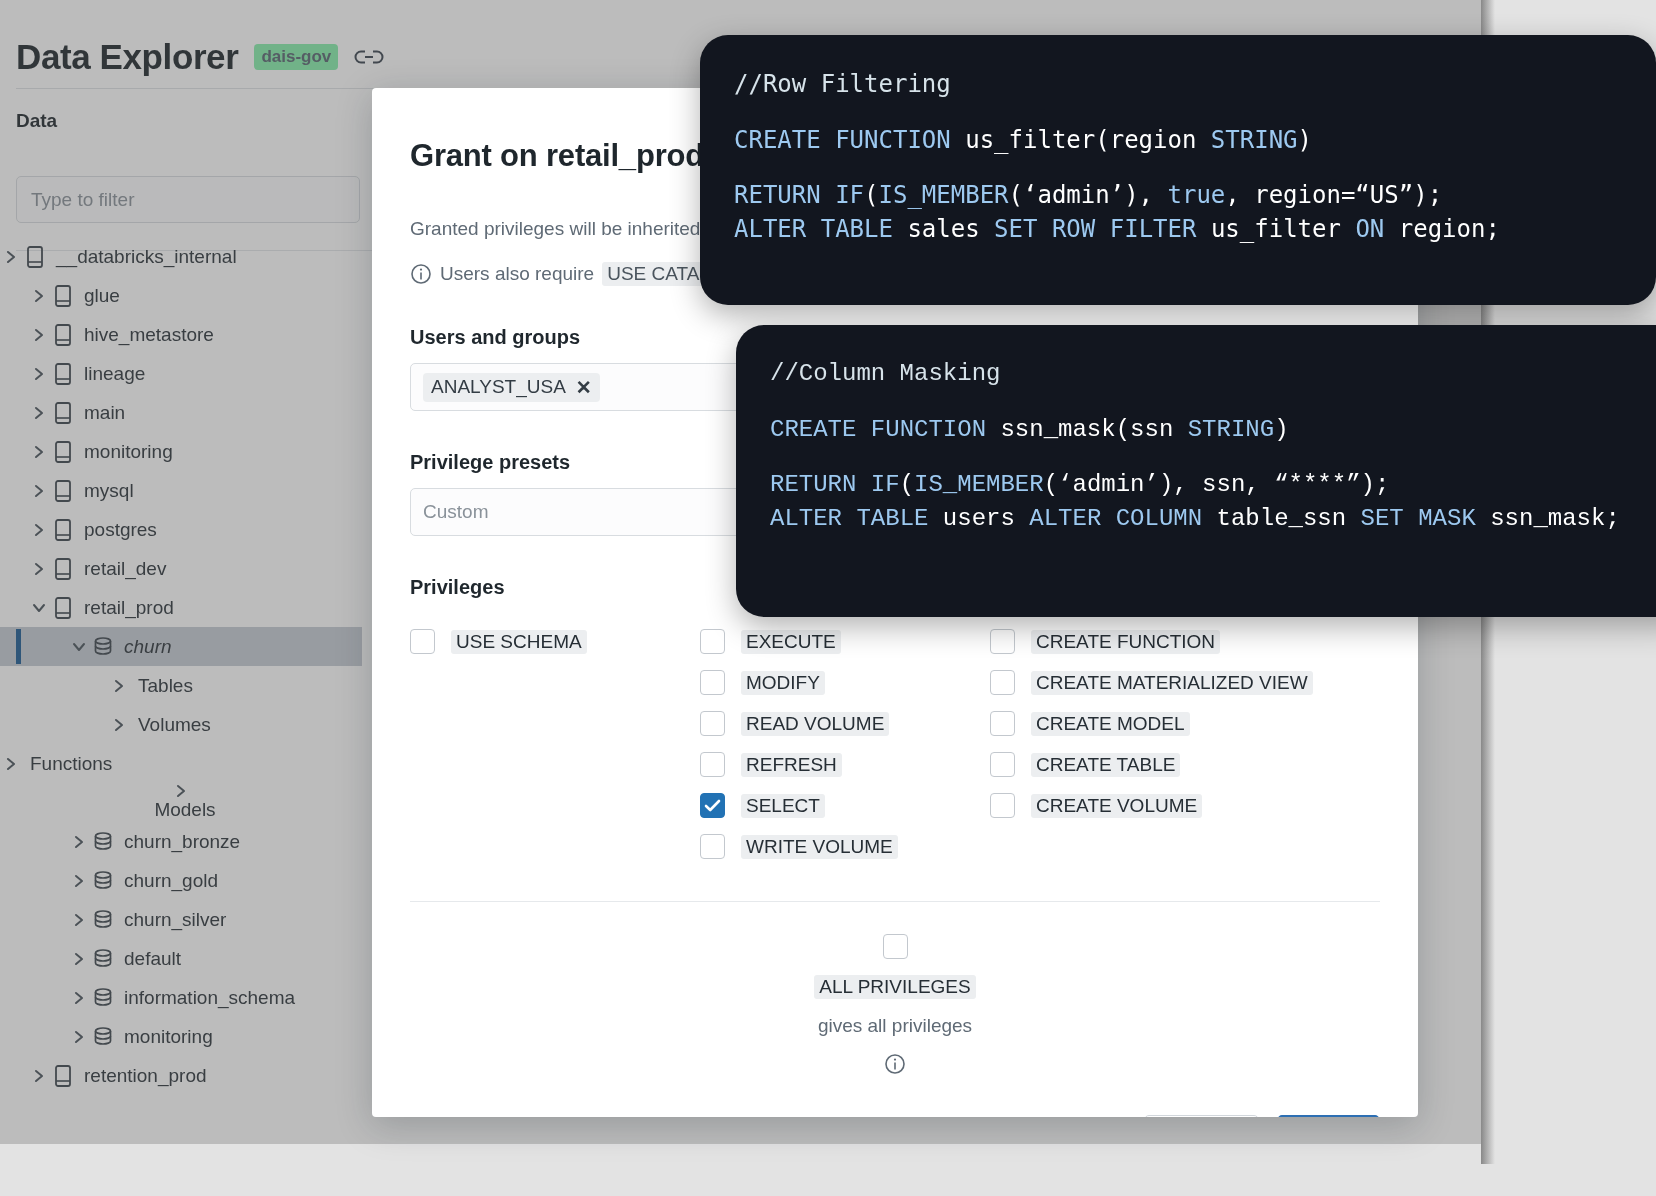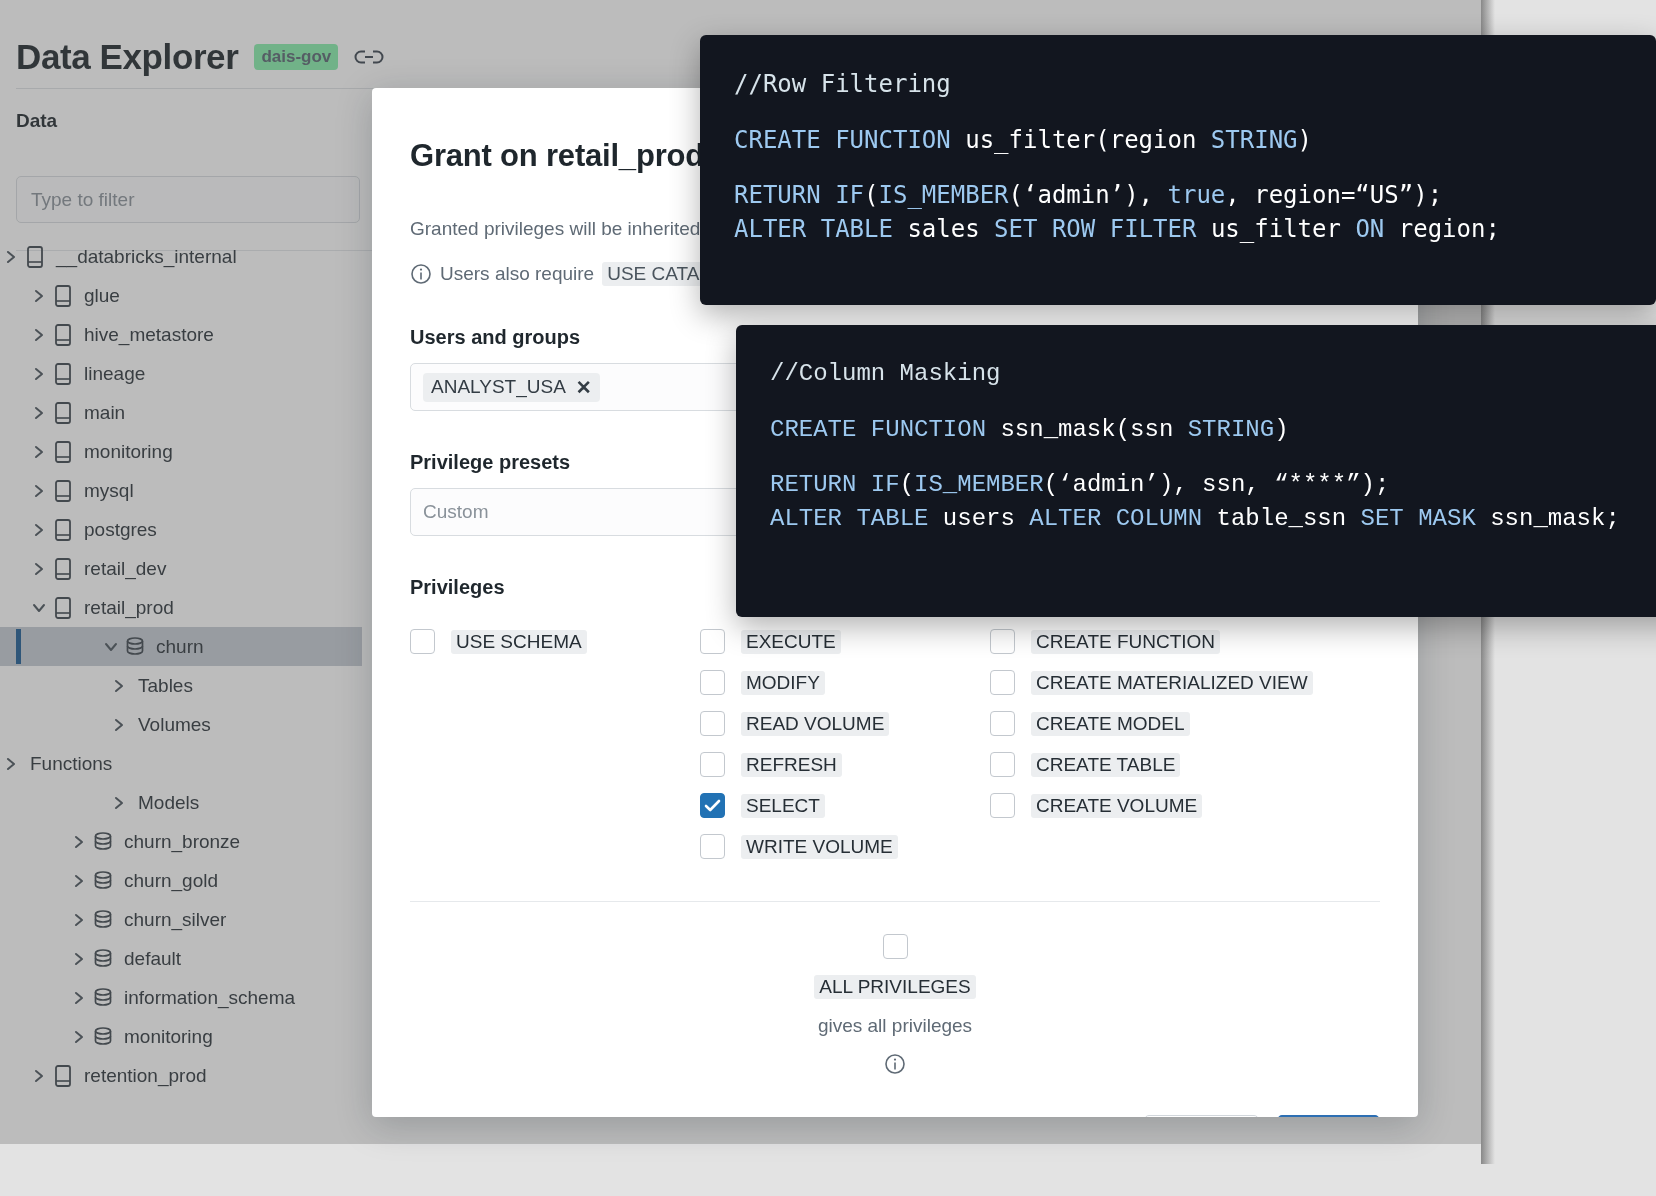--- a/index.html
+++ b/index.html
@@ -220,21 +220,21 @@
     border: 1px solid #d2d7dc;
   }
   .btn-primary {
     background: #2d6fb3; color: #ffffff; border: 1px solid #2d6fb3;
   }
 
   
   .code-card {
     position: absolute;
     background: #12161f;
-    border-radius: 6px;
+    border-radius: 28px;
     z-index: 60;
     padding: 32px 34px 30px 34px;
     font-family: "DejaVu Sans Mono", monospace;
     font-size: 24px;
     line-height: 1.42;
     color: #ffffff;
     box-shadow: 0 10px 30px rgba(0,0,0,0.30);
     white-space: pre;
     overflow: hidden;
   }
@@ -405,21 +405,21 @@
               </svg>
             </span>
             <span class="tree-icon">
               <svg width="20" height="24" viewBox="0 0 20 24">
                 <rect x="3" y="2" width="14" height="20" rx="2" stroke="#3d464e" stroke-width="1.8" fill="none"></rect>
                 <path d="M3 17h14" stroke="#3d464e" stroke-width="1.6"></path>
               </svg>
             </span>
             <span class="tree-name">retail_prod</span>
           </div>
-          <div class="tree-row selected" style="padding-left: 100px;">
+          <div class="tree-row selected" style="padding-left: 68px; font-style: italic;">
             <span class="twisty">
               <svg width="16" height="14" viewBox="0 0 16 14">
                 <path d="M3 4l5 6 5-6" stroke="#4a545d" stroke-width="2" fill="none" stroke-linecap="round" stroke-linejoin="round"></path>
               </svg>
             </span>
             <span class="tree-icon">
               <svg width="24" height="24" viewBox="0 0 24 24">
                 <ellipse cx="12" cy="6" rx="7.5" ry="3" stroke="#3d464e" stroke-width="1.7" fill="none"></ellipse>
                 <path d="M4.5 6v5c0 1.66 3.36 3 7.5 3s7.5-1.34 7.5-3V6" stroke="#3d464e" stroke-width="1.7" fill="none"></path>
                 <path d="M4.5 11v5c0 1.66 3.36 3 7.5 3s7.5-1.34 7.5-3v-5" stroke="#3d464e" stroke-width="1.7" fill="none"></path>
@@ -444,21 +444,21 @@
             <span class="tree-name">Volumes</span>
           </div>
           <div class="tree-row" style="">
             <span class="twisty">
               <svg width="14" height="16" viewBox="0 0 14 16">
                 <path d="M4 3l6 5-6 5" stroke="#4a545d" stroke-width="2" fill="none" stroke-linecap="round" stroke-linejoin="round"></path>
               </svg>
             </span>
             <span class="tree-name">Functions</span>
           </div>
-          <div class="tree-row" style="padding-left: 108px;">
+          <div class="tree-row" style=" flex-direction: column;">
             <span class="twisty">
               <svg width="14" height="16" viewBox="0 0 14 16">
                 <path d="M4 3l6 5-6 5" stroke="#4a545d" stroke-width="2" fill="none" stroke-linecap="round" stroke-linejoin="round"></path>
               </svg>
             </span>
             <span class="tree-name">Models</span>
           </div>
           <div class="tree-row" style="padding-left: 68px;">
             <span class="twisty">
               <svg width="14" height="16" viewBox="0 0 14 16">

